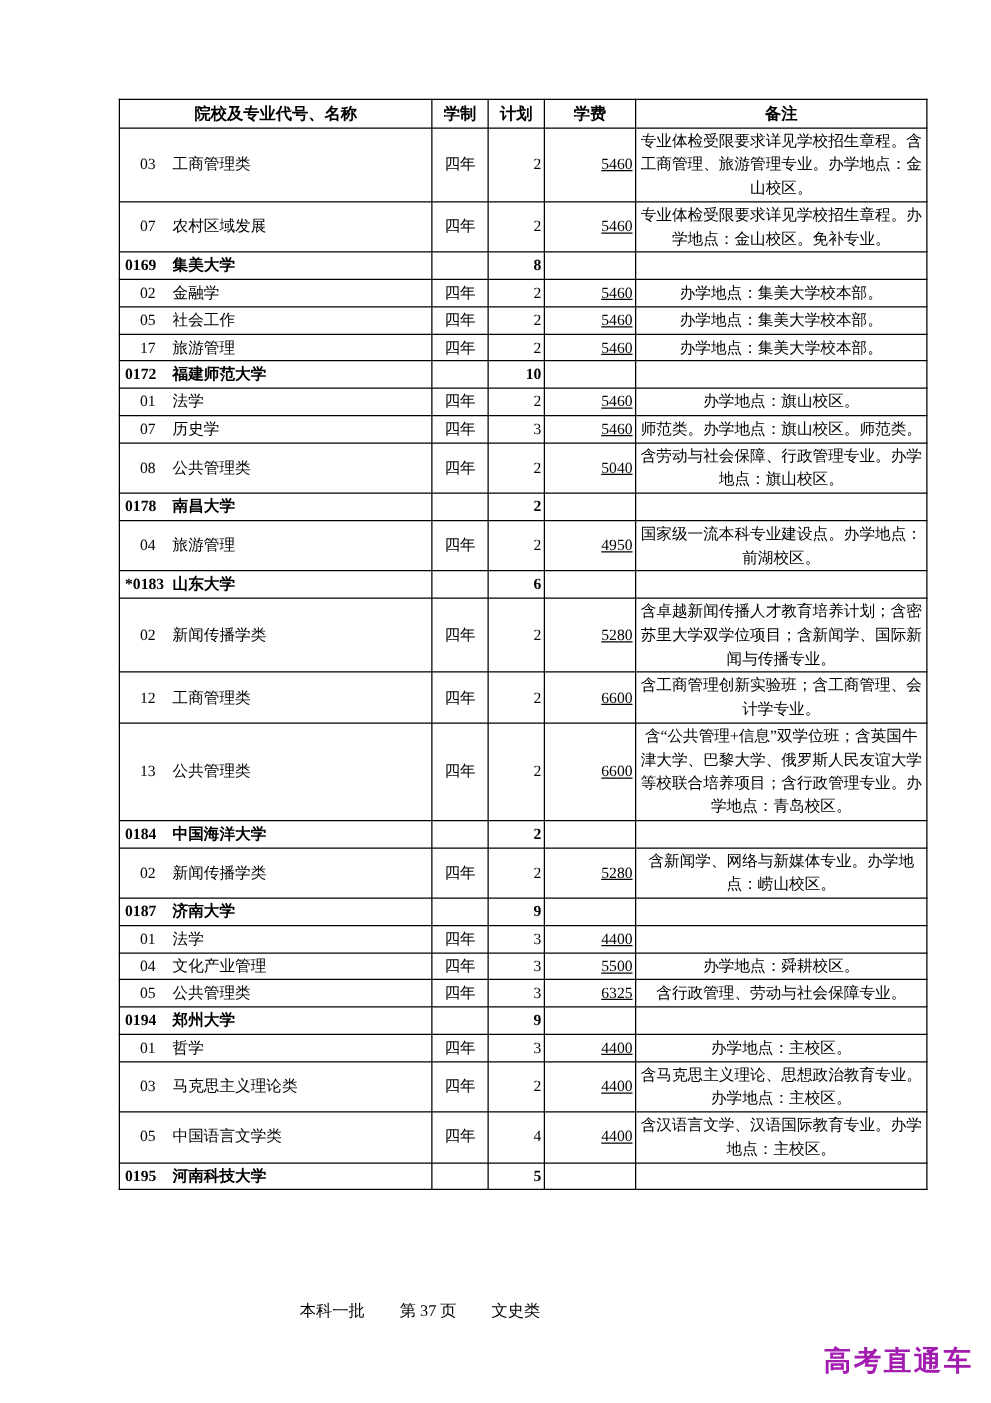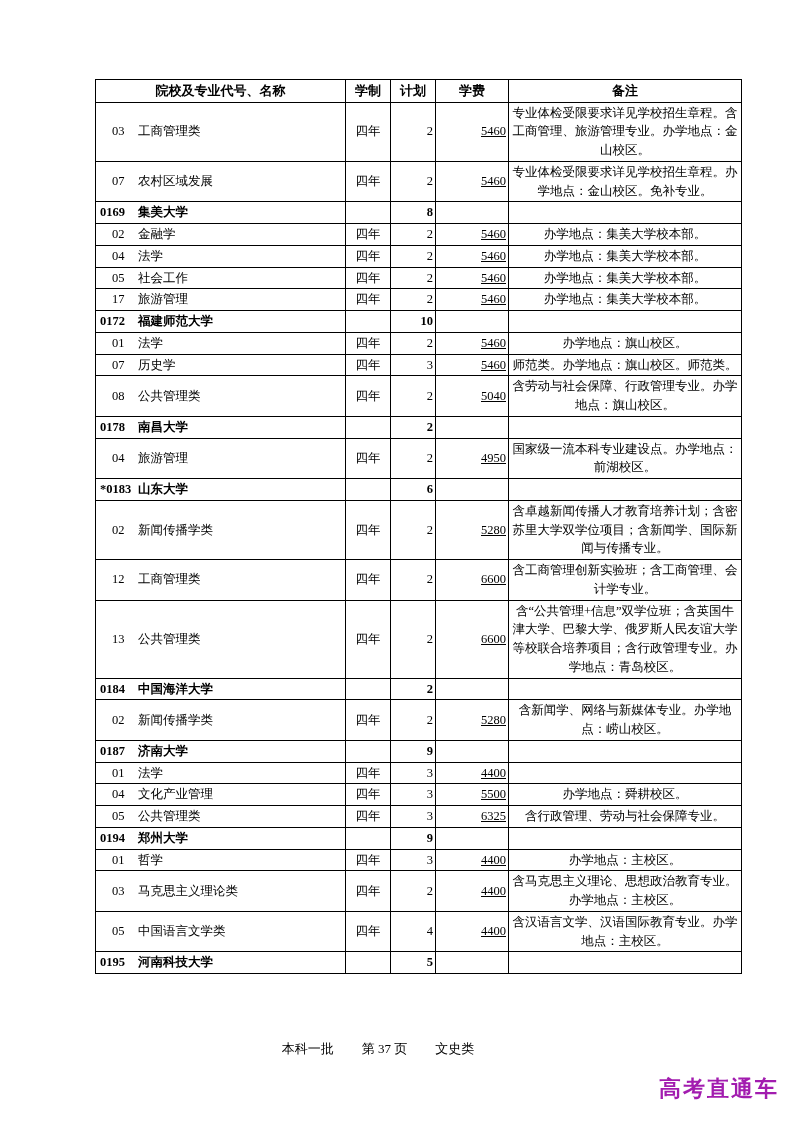--- a/index.html
+++ b/index.html
@@ -34,21 +34,21 @@
   .c-remark { text-align:center; padding:1px 3px; line-height:1.45; }
 
   tr.uni td { font-weight:bold; }
 
   .code { display:inline-block; vertical-align:top; }
   tr.major .code { margin-left:14px; min-width:26px; }
   tr.uni   .code { margin-left:2px;  min-width:38px; }
 
   .footer {
     position:absolute; left:0; top:1040px; width:672px;
-    text-align:center; font-size:13px; color:#000;margin-left:42px;
+    text-align:center; font-size:13px; color:#000;
   }
   .footer span { margin:0 14px; }
 
   .watermark {
     position:absolute; right:14px; top:1074px;
     font-size:22px; font-weight:bold; letter-spacing:2px;
     color:#a21caf;
     font-family:"Liberation Sans","DejaVu Sans",sans-serif;
   }
 </style>
@@ -97,27 +97,20 @@
           <td class="c-remark"></td>
         </tr>
         <tr class="major">
           <td class="c-name"><span class="code">02</span><span>金融学</span></td>
           <td class="c-dur">四年</td>
           <td class="c-plan">2</td>
           <td class="c-fee">5460</td>
           <td class="c-remark">办学地点：集美大学校本部。</td>
         </tr>
         <tr class="major">
-          <td class="c-name"><span class="code">04</span><span>法学</span></td>
-          <td class="c-dur">四年</td>
-          <td class="c-plan">2</td>
-          <td class="c-fee">5460</td>
-          <td class="c-remark">办学地点：集美大学校本部。</td>
-        </tr>
-        <tr class="major">
           <td class="c-name"><span class="code">05</span><span>社会工作</span></td>
           <td class="c-dur">四年</td>
           <td class="c-plan">2</td>
           <td class="c-fee">5460</td>
           <td class="c-remark">办学地点：集美大学校本部。</td>
         </tr>
         <tr class="major">
           <td class="c-name"><span class="code">17</span><span>旅游管理</span></td>
           <td class="c-dur">四年</td>
           <td class="c-plan">2</td>

